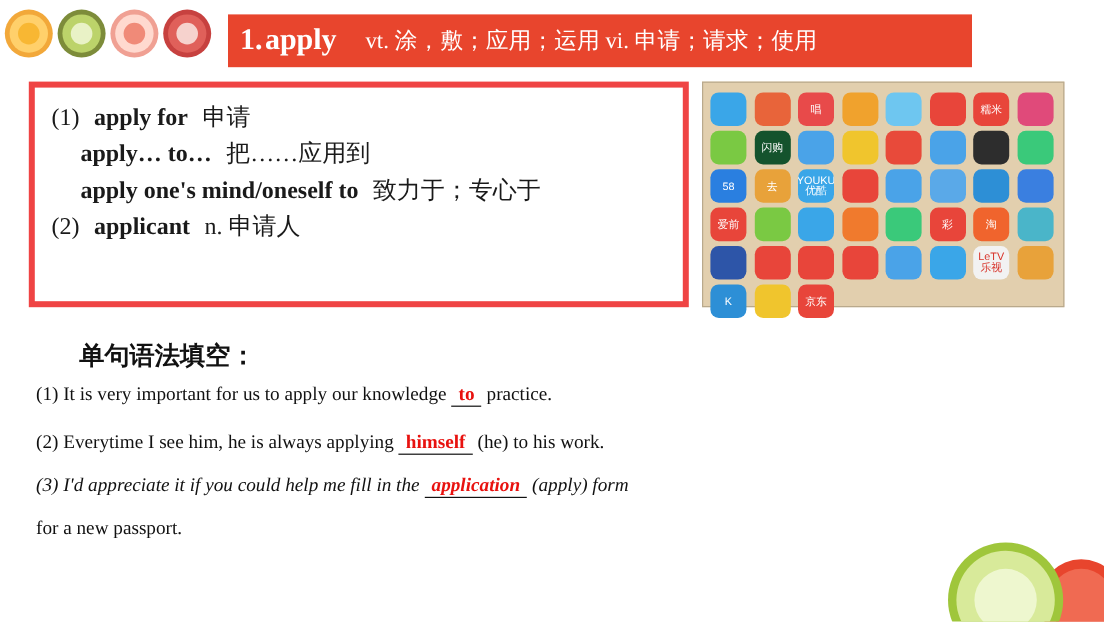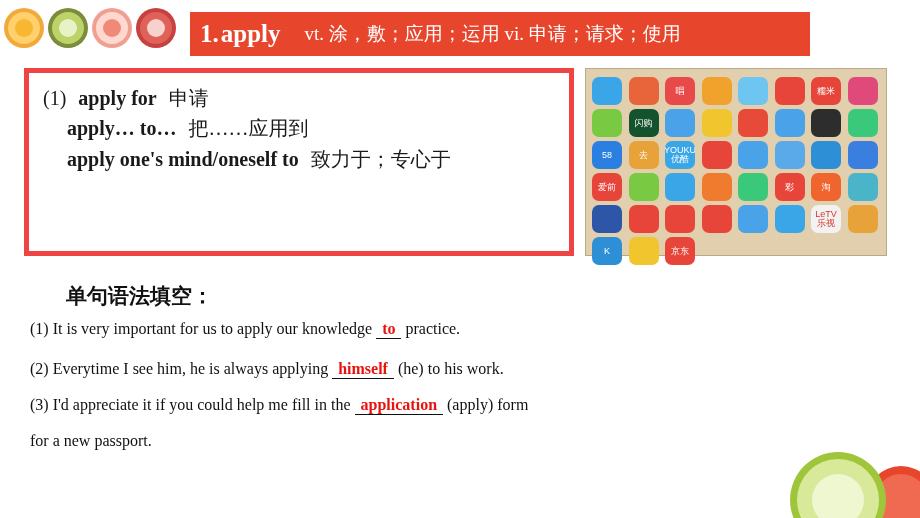--- a/index.html
+++ b/index.html
@@ -62,21 +62,21 @@
 
   
   .ex-title{
     position:absolute;left:30px;top:282px;font-size:21px;font-weight:bold;color:#111;margin-left:36px;
   }
   .ex{
     position:absolute;left:30px;font-size:16px;color:#111;white-space:nowrap;
   }
   .ex1{top:320px;}
   .ex2{top:360px;}
-  .ex3{top:396px;}
+  .ex3{top:396px;font-style:italic;}
   .ex3b{top:432px;}
   .ans{
     color:#e8120f;font-weight:bold;border-bottom:1.5px solid #111;
     padding:0 6px;display:inline-block;
   }
 
   
   .lime{
     position:absolute;right:34px;bottom:-30px;width:96px;height:96px;border-radius:50%;
     background:#9fc63b;z-index:3;
@@ -119,20 +119,23 @@
 
 <div class="content-box">
   <div class="line">
     <span>(1)</span><span class="gapsm"></span><span class="bold">apply for</span><span class="gapsm"></span><span>申请</span>
   </div>
   <div class="line">
     <span class="ind"></span><span class="bold">apply… to…</span><span class="gapsm"></span><span>把……应用到</span>
   </div>
   <div class="line">
     <span class="ind"></span><span class="bold">apply one's mind/oneself to</span><span class="gapsm"></span><span>致力于；专心于</span>
+  </div>
+  <div class="line">
+    <span>(2)</span><span class="gapsm"></span><span class="bold">applicant</span><span class="gapsm"></span><span>n. 申请人</span>
   </div>
 </div>
 
 <div class="icon-panel">
   <div class="icon-grid" id="icon-grid">
       <div class="app-icon" style="background: rgb(58, 166, 232);"></div>
       <div class="app-icon" style="background: rgb(232, 100, 58);"></div>
       <div class="app-icon" style="background: rgb(232, 74, 74);">唱</div>
       <div class="app-icon" style="background: rgb(240, 162, 45);"></div>
       <div class="app-icon" style="background: rgb(110, 198, 240);"></div>

